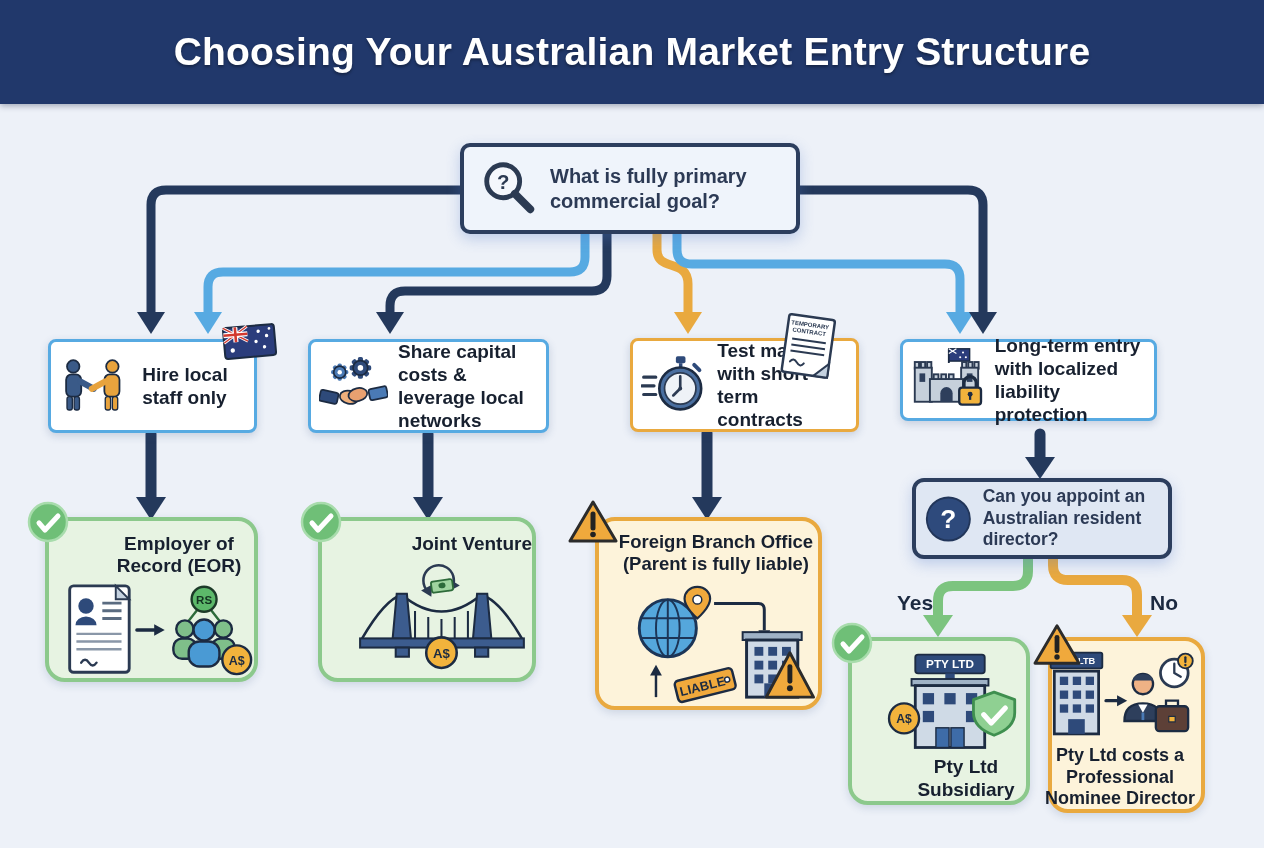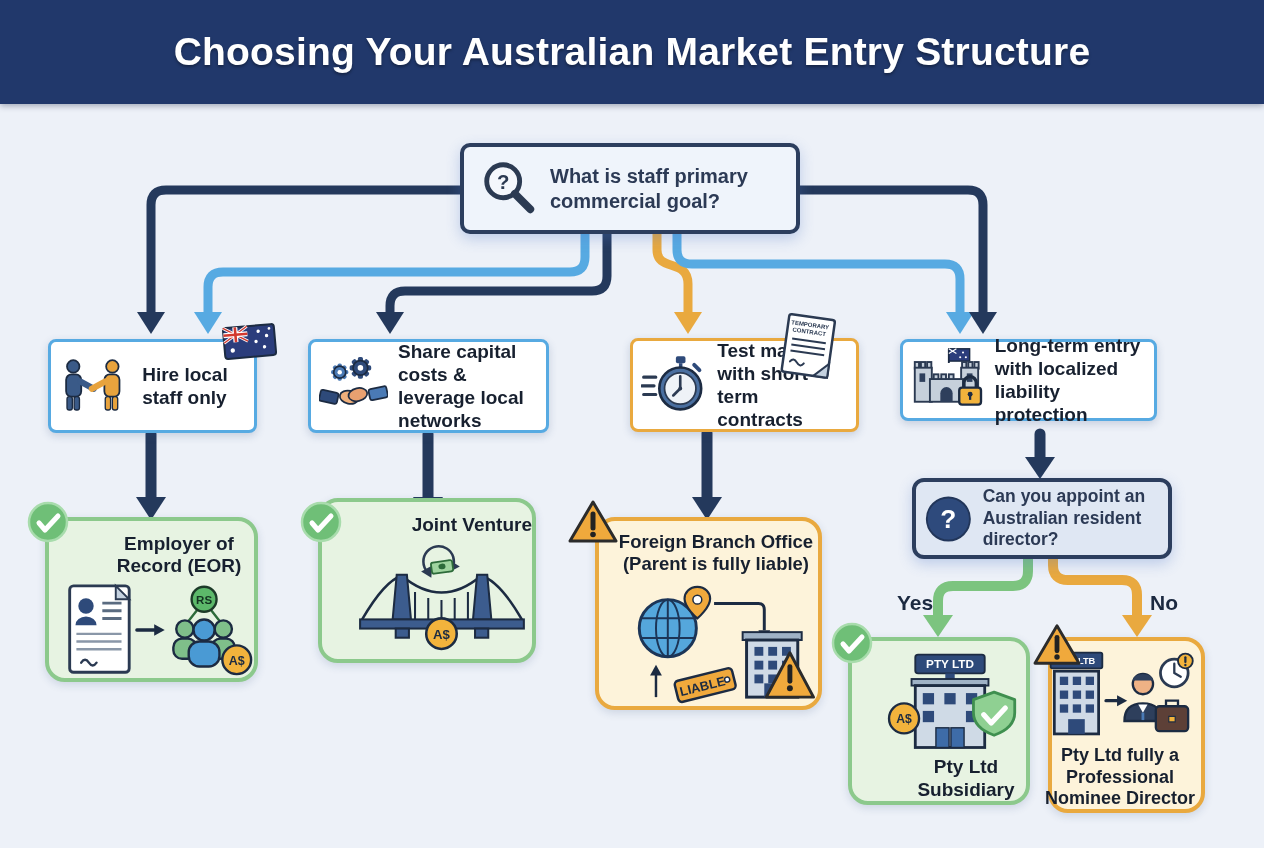--- a/index.html
+++ b/index.html
@@ -83,21 +83,21 @@
       <polygon points="1122,615 1152,615 1137,637" fill="#e9a93f"></polygon>
     </g>
   </svg>
 
   <div class="box q" style="left:460px;top:143px;width:340px;height:91px;">
     <svg width="62" height="62" viewBox="0 0 64 64">
       <circle cx="26" cy="24" r="17" fill="#f4f7fc" stroke="#2b3a52" stroke-width="5"></circle>
       <text x="26" y="32" font-size="21" font-weight="bold" fill="#2b3a52" text-anchor="middle">?</text>
       <path d="M38 37 L54 53" stroke="#2b3a52" stroke-width="8" stroke-linecap="round"></path>
     </svg>
-    <div class="label" style="width:232px;">What is staff primary commercial goal?</div>
+    <div class="label" style="width:232px;">What is fully primary commercial goal?</div>
   </div>
 
   <div class="box" style="left:48px;top:339px;width:209px;height:94px;gap:12px;">
     <svg width="74" height="62" viewBox="0 0 80 64">
       <circle cx="16" cy="10" r="7" fill="#3a5a88" stroke="#1c2b42" stroke-width="2"></circle>
       <rect x="8" y="19" width="17" height="25" rx="6" fill="#3a5a88" stroke="#1c2b42" stroke-width="2"></rect>
       <rect x="9" y="44" width="6" height="15" rx="2.5" fill="#3a5a88" stroke="#1c2b42" stroke-width="1.5"></rect>
       <rect x="17" y="44" width="6" height="15" rx="2.5" fill="#3a5a88" stroke="#1c2b42" stroke-width="1.5"></rect>
       <path d="M24 27 L39 35" stroke="#3a5a88" stroke-width="7" stroke-linecap="round"></path>
       <circle cx="60" cy="10" r="7" fill="#e8a33d" stroke="#1c2b42" stroke-width="2"></circle>
@@ -236,21 +236,21 @@
       <text x="148" y="22.5" font-size="12" font-weight="bold" fill="#123320" text-anchor="middle">RS</text>
       <circle cx="182" cy="81" r="15" fill="#f2b33c" stroke="#1c2b42" stroke-width="2.5"></circle>
       <text x="182" y="86" font-size="13" font-weight="bold" fill="#1c2b42" text-anchor="middle">A$</text>
     </svg>
   </div>
   <svg class="corner-badge" style="left:27px;top:501px;" width="42" height="42" viewBox="0 0 42 42">
     <circle cx="21" cy="21" r="19" fill="#6fbf77" stroke="#a8dcac" stroke-width="2.5"></circle>
     <path d="M12 22 l6 7 l13 -14" stroke="#fff" stroke-width="5" fill="none" stroke-linecap="round" stroke-linejoin="round"></path>
   </svg>
 
-  <div class="outcome good" style="left:318px;top:498px;width:218px;height:165px;padding-top:12px;">
+  <div class="outcome good" style="left:318px;top:517px;width:218px;height:165px;padding-top:12px;">
     <div class="title" style="font-size:19px;">Joint Venture</div>
     <svg width="178" height="114" viewBox="0 0 175 112" style="margin-top:2px;">
       <path d="M72 33 A15 15 0 1 1 97 29" stroke="#2b3a52" stroke-width="2.5" fill="none"></path>
       <polygon points="93,21 104,28 93,34" fill="#2b3a52"></polygon>
       <polygon points="76,39 66,33 77,27" fill="#2b3a52"></polygon>
       <rect x="76" y="23" width="21" height="11" rx="2" fill="#9fd49f" stroke="#2d6b3a" stroke-width="1.8" transform="rotate(-8 86 28)"></rect>
       <ellipse cx="86.5" cy="28" rx="3.5" ry="2.8" fill="#2d6b3a" transform="rotate(-8 86 28)"></ellipse>
       <path d="M8 80 Q30 42 47 37 M47 37 Q86 70 125 37 M125 37 Q143 42 165 80" stroke="#1c2b42" stroke-width="2.5" fill="none"></path>
       <path d="M60 53 V80 M73 59 V80 M86 61 V80 M99 59 V80 M112 53 V80" stroke="#1c2b42" stroke-width="2" fill="none"></path>
       <polygon points="42,36 52,36 56,80 38,80" fill="#3c5c8e" stroke="#1c2b42" stroke-width="2"></polygon>
@@ -373,21 +373,21 @@
         <circle cx="158" cy="17.3" r="1.3" fill="#1c2b42"></circle>
       <circle cx="112" cy="38" r="11" fill="#efb285" stroke="#1c2b42" stroke-width="2.5"></circle>
       <path d="M101 34 a11 7 0 0 1 22 0 z" fill="#2e3f5c"></path>
       <path d="M92 78 q0 -19 20 -19 q20 0 20 19 z" fill="#2e3f5c" stroke="#1c2b42" stroke-width="2.5"></path>
       <polygon points="107,60 117,60 112,69" fill="#fff"></polygon>
       <path d="M112 69 V77" stroke="#4a7ab5" stroke-width="3"></path>
       <path d="M137 62 v-6 h13 v6" fill="none" stroke="#1c2b42" stroke-width="2.5"></path>
       <rect x="126" y="62" width="35" height="27" rx="4" fill="#5d4037" stroke="#1c2b42" stroke-width="2.5"></rect>
       <rect x="140" y="73" width="7" height="6" fill="#f2b33c" stroke="#1c2b42" stroke-width="1.3"></rect>
     </svg>
-    <div class="title" style="font-size:18px;width:162px;margin-top:4px;">Pty Ltd fully a Professional Nominee Director</div>
+    <div class="title" style="font-size:18px;width:162px;margin-top:4px;">Pty Ltd costs a Professional Nominee Director</div>
   </div>
   <svg class="corner-badge" style="left:1032px;top:622px;" width="50" height="46" viewBox="0 0 52 48">
     <polygon points="26,4 49,43 3,43" fill="#f0a93c" stroke="#2b2b2b" stroke-width="3" stroke-linejoin="round"></polygon>
     <path d="M26 16 V30" stroke="#222" stroke-width="5" stroke-linecap="round"></path>
     <circle cx="26" cy="36.5" r="2.8" fill="#222"></circle>
   </svg>
 
 </div>
 
 </body></html>

